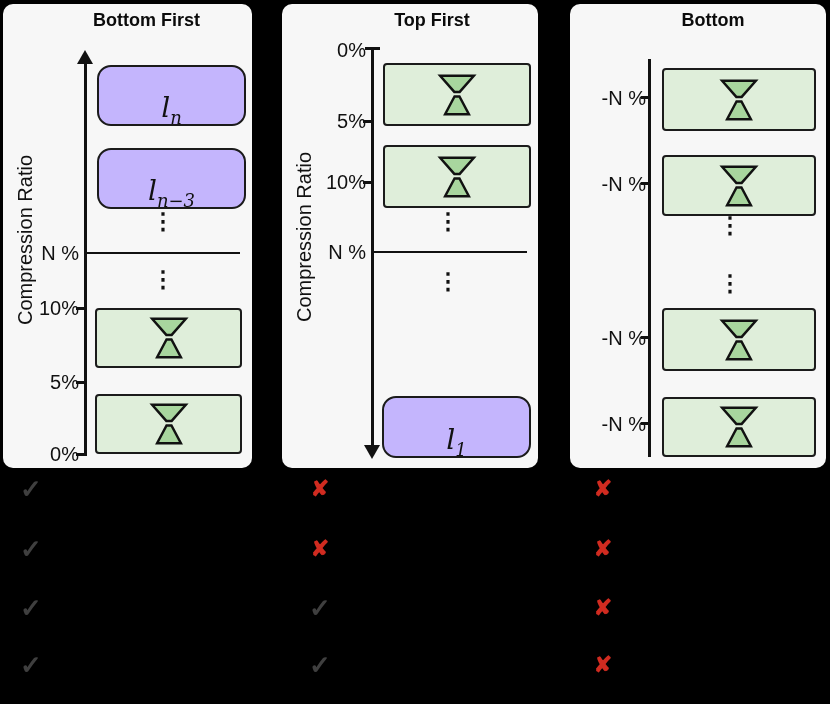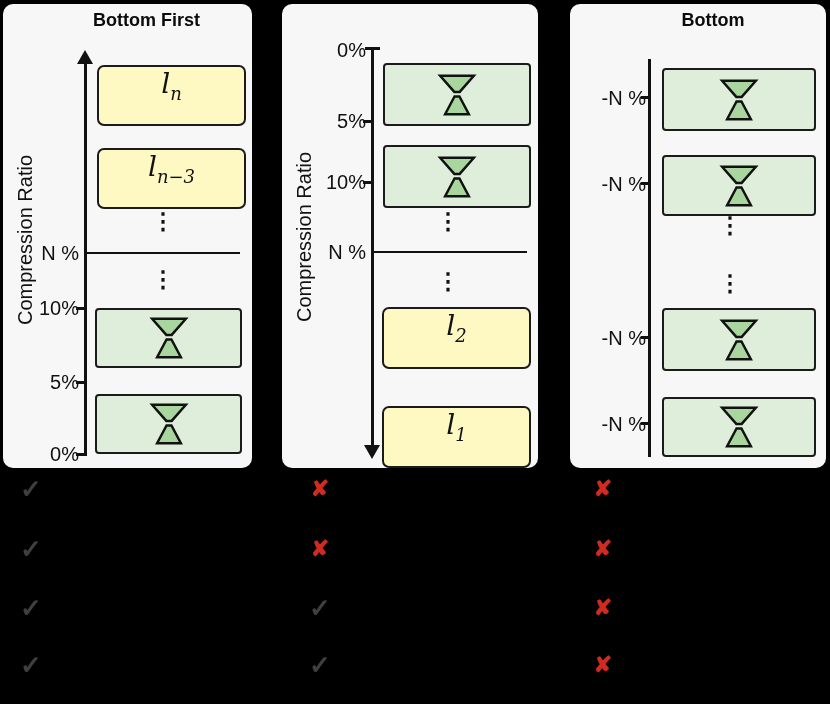--- a/index.html
+++ b/index.html
@@ -12,22 +12,22 @@
           font-size:20px;color:#111;transform:rotate(-90deg);}
   .vline{position:absolute;width:2.5px;background:#111;}
   .hline{position:absolute;height:2px;background:#111;}
   .tick{position:absolute;width:9px;height:2.5px;background:#111;}
   .tick-label{position:absolute;width:60px;height:24px;line-height:24px;text-align:right;
               font-size:20px;color:#111;}
   .arrow-up{position:absolute;width:0;height:0;border-left:8px solid transparent;
             border-right:8px solid transparent;border-bottom:14px solid #111;}
   .arrow-down{position:absolute;width:0;height:0;border-left:8px solid transparent;
               border-right:8px solid transparent;border-top:14px solid #111;}
-  .gray-box{position:absolute;background:#fef9c3;border:2px solid #1b1b1b;border-radius:7px;
-            display:flex;align-items:flex-start;justify-content:center;}
+  .gray-box{position:absolute;background:#c4b5fd;border:2px solid #1b1b1b;border-radius:14px;
+            display:flex;align-items:flex-end;justify-content:center;}
   .green-box{position:absolute;background:#dfeeda;border:2px solid #1b1b1b;border-radius:4px;
              display:flex;align-items:center;justify-content:center;}
   .mlabel{font-family:"DejaVu Serif",serif;font-style:italic;font-size:28px;color:#111;}
   .mlabel sub{font-size:18px;font-style:italic;line-height:0;}
   .dots{position:absolute;width:28px;text-align:center;font-size:23px;font-weight:bold;
         color:#111;line-height:1;}
   .mark{position:absolute;width:40px;text-align:center;font-weight:bold;line-height:34px;}
   .check{color:#3f3f3f;font-size:26px;}
   .cross{color:#d02b20;font-size:22px;}
   .hourglass{display:block;}
@@ -71,20 +71,21 @@
     </div>
     <div class="green-box" style="left:92px;top:390px;width:143px;height:56px;">
       <svg class="hourglass" viewBox="0 0 60 56" width="46" height="44">
         <polygon points="8,3 52,3 33.5,24 26.5,24" fill="#a8d69e" stroke="#111" stroke-width="3.2"></polygon>
         <polygon points="26.8,30 33.2,30 45.5,53 14.5,53" fill="#a8d69e" stroke="#111" stroke-width="3.2"></polygon>
       </svg>
     </div>
   </section>
 
   <section class="panel" style="left:282px;top:4px;width:256px;height:464px;">
+    <h2 class="title" style="padding-left:44px;">Top First</h2>
     <div class="vlabel" style="left:-78px;top:221px;">Compression Ratio</div>
 
     <div class="hline" style="left:83px;top:43px;width:15px;height:2.5px;"></div>
     <div class="vline" style="left:89px;top:44px;height:397px;"></div>
     <div class="arrow-down" style="left:82px;top:441px;"></div>
     <div class="tick" style="left:81px;top:116px;"></div>
     <div class="tick" style="left:81px;top:177px;"></div>
     <div class="hline" style="left:90px;top:247px;width:155px;"></div>
 
     <div class="tick-label" style="left:24px;top:34px;">0%</div>
@@ -101,24 +102,21 @@
     <div class="green-box" style="left:101px;top:141px;width:144px;height:59px;">
       <svg class="hourglass" viewBox="0 0 60 56" width="46" height="44">
         <polygon points="8,3 52,3 33.5,24 26.5,24" fill="#a8d69e" stroke="#111" stroke-width="3.2"></polygon>
         <polygon points="26.8,30 33.2,30 45.5,53 14.5,53" fill="#a8d69e" stroke="#111" stroke-width="3.2"></polygon>
       </svg>
     </div>
 
     <div class="dots" style="left:152px;top:206px;">⋮</div>
     <div class="dots" style="left:152px;top:266px;">⋮</div>
 
-    <div class="gray-box" style="left:100px;top:303px;width:145px;height:58px;">
-      <span class="mlabel"><i>l</i><sub>2</sub></span>
-    </div>
-    <div class="gray-box" style="left:100px;top:402px;width:145px;height:58px;">
+    <div class="gray-box" style="left:100px;top:392px;width:145px;height:58px;">
       <span class="mlabel"><i>l</i><sub>1</sub></span>
     </div>
   </section>
 
   <section class="panel" style="left:570px;top:4px;width:256px;height:464px;">
     <h2 class="title" style="padding-left:30px;">Bottom</h2>
 
     <div class="vline" style="left:78px;top:55px;height:398px;"></div>
     <div class="tick" style="left:71px;top:92px;"></div>
     <div class="tick" style="left:71px;top:178px;"></div>

